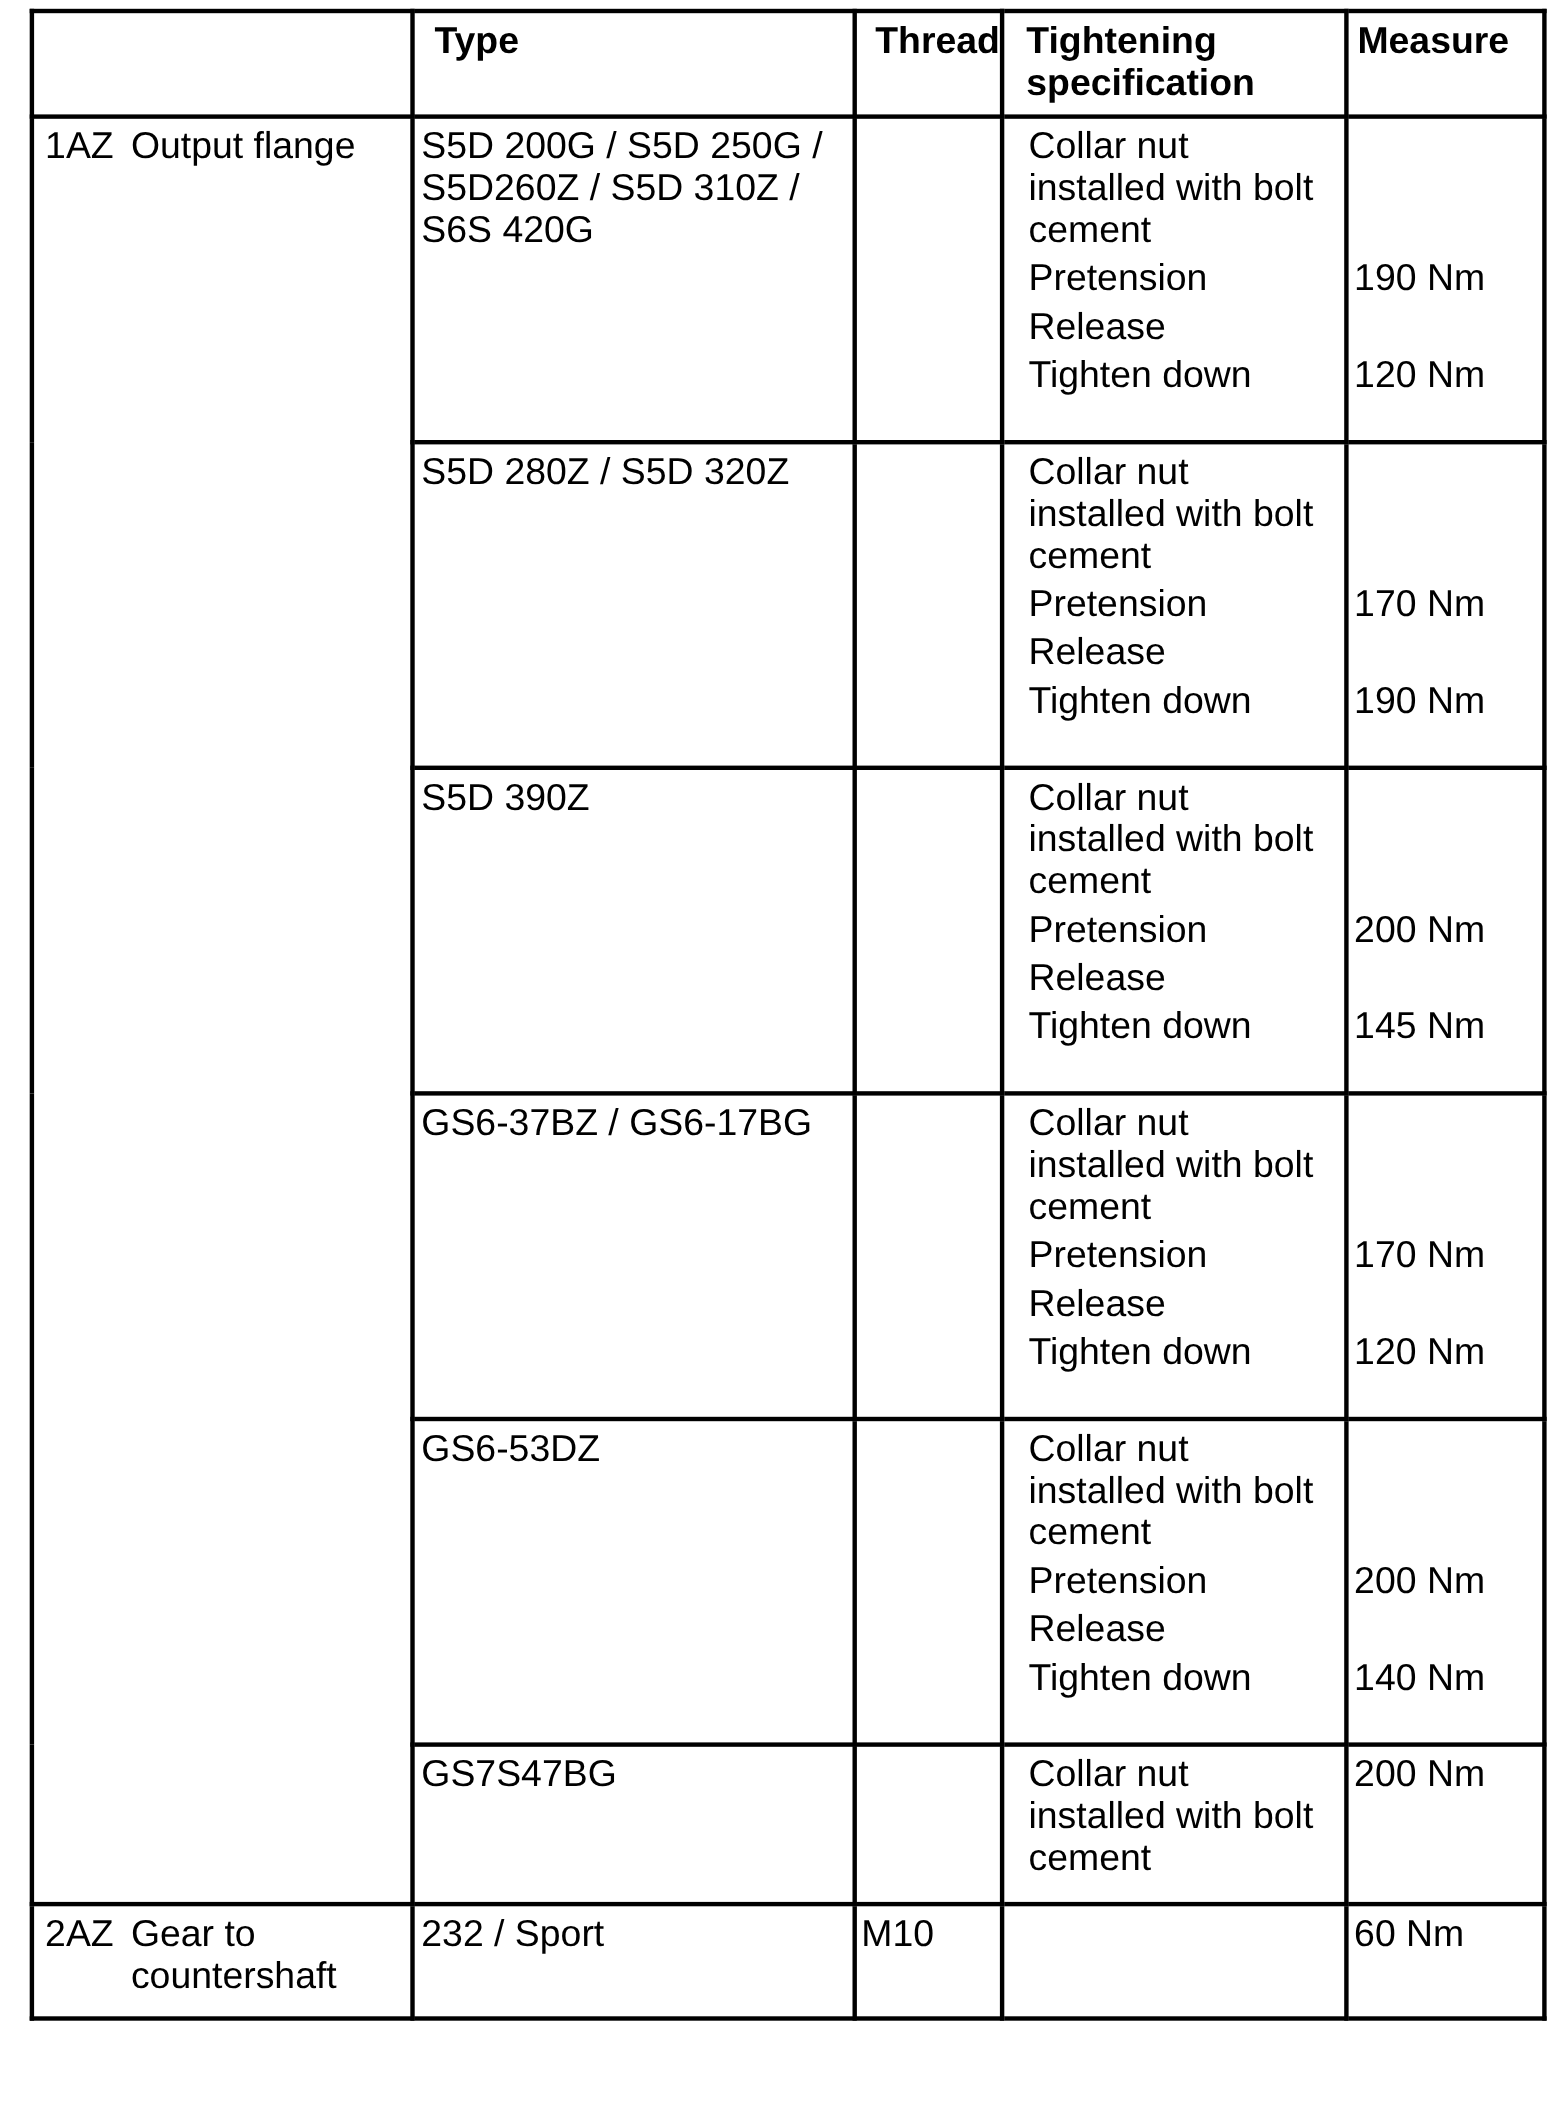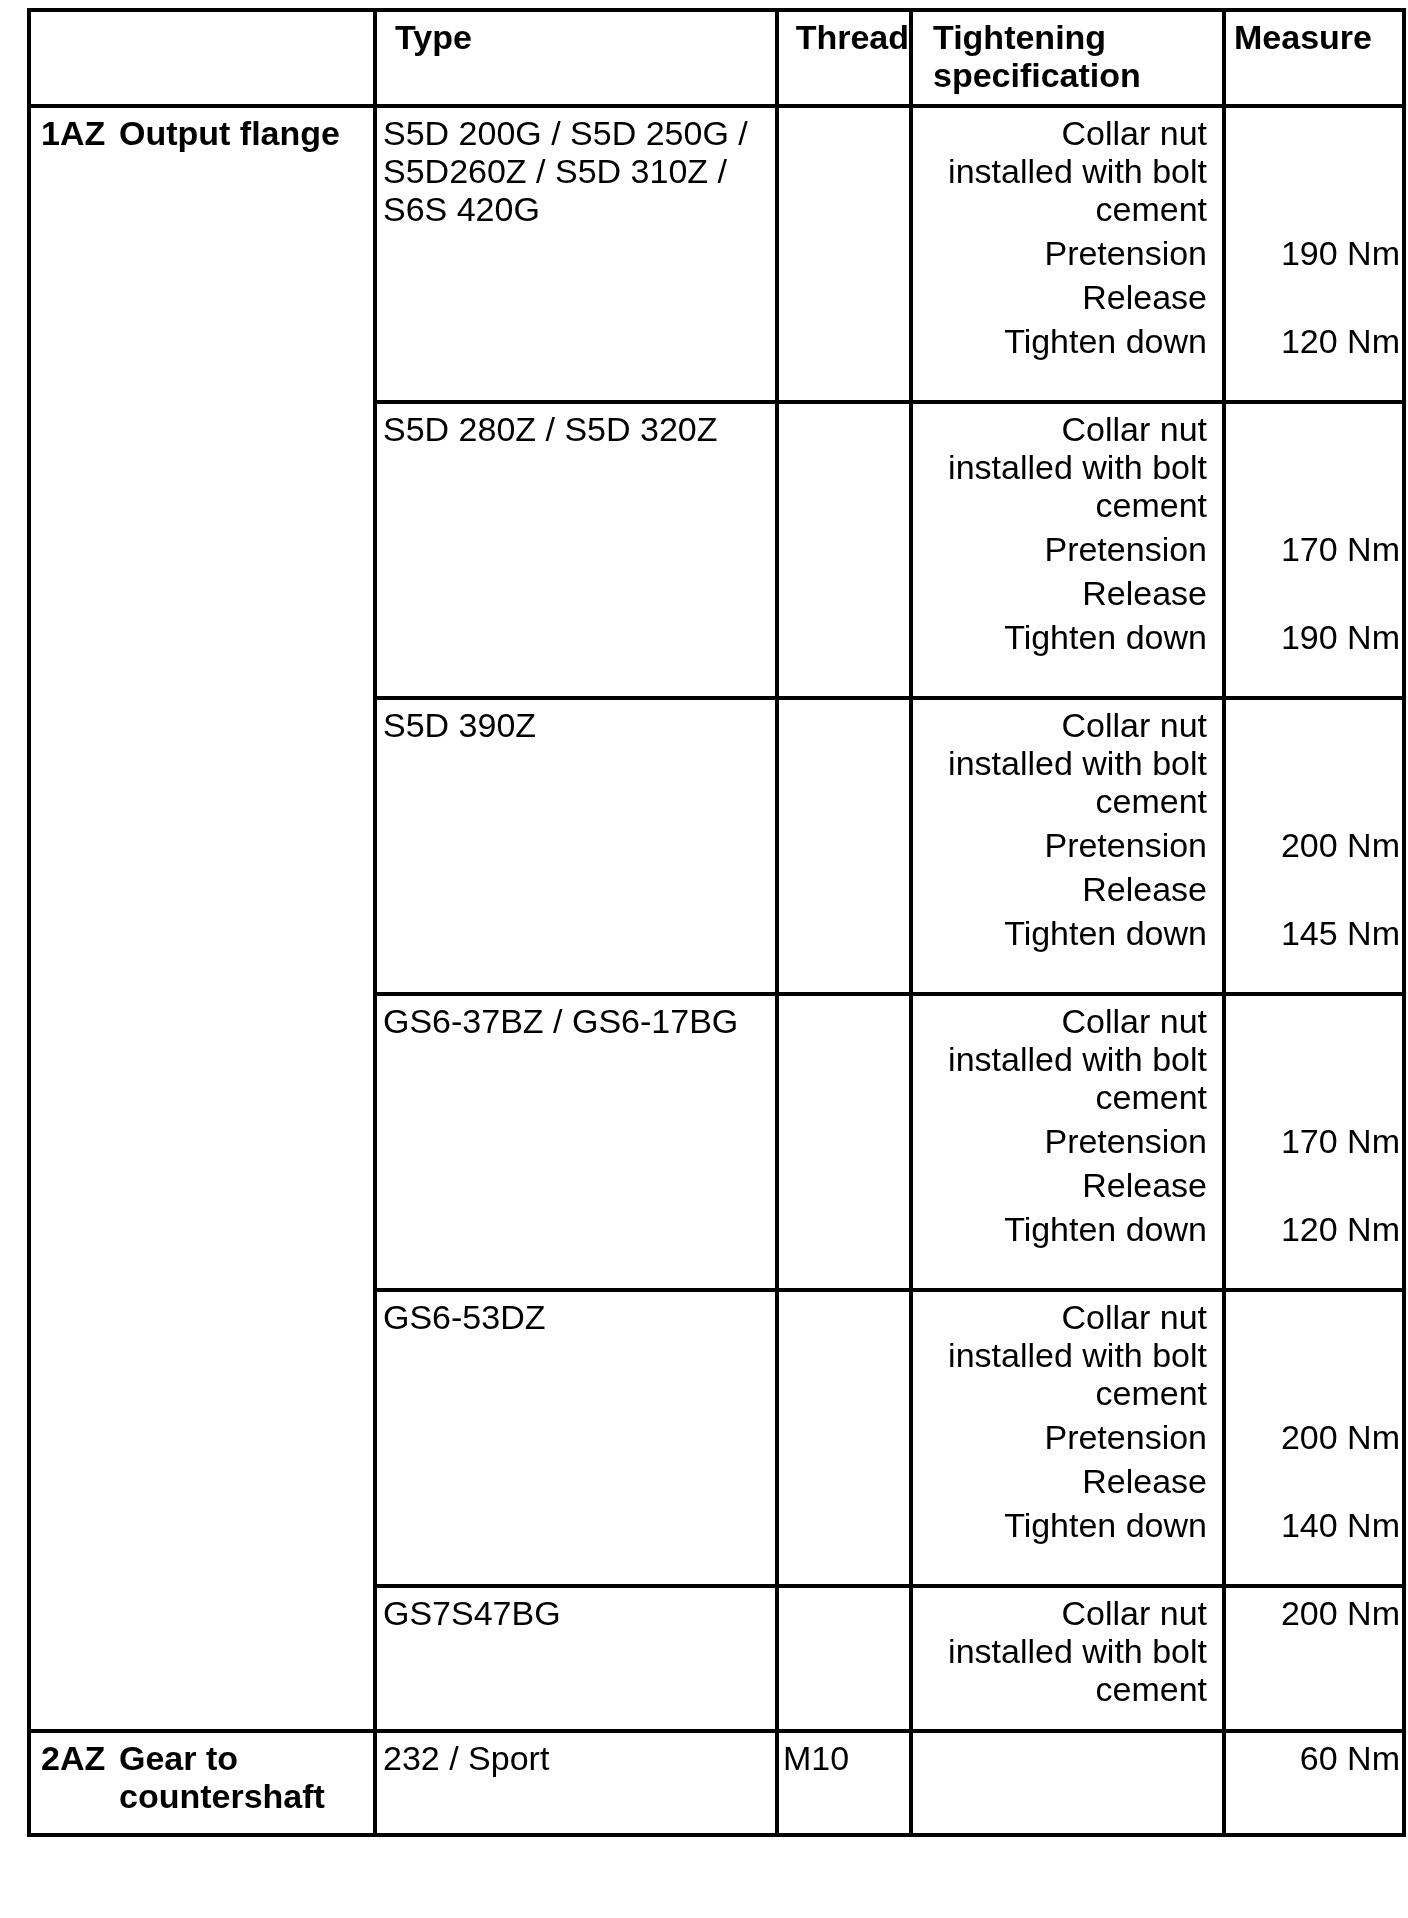--- a/index.html
+++ b/index.html
@@ -44,32 +44,32 @@
   .spec-table th { font-weight: bold; }
   th.h-type  { padding-left: 18px; }
   th.h-thread { padding-left: 4px; padding-right: 0; text-align: right; }
   th.h-spec  { padding-left: 20px; }
   th.h-measure { padding-left: 8px; padding-right: 0; }
 
   tr.r-block { height: 296px; }
   tr.r-small { height: 145px; margin-top: 16px; }
   tr.r-last  { height: 104px; }
 
-  td.label-cell { padding-left: 10px; font-weight: bold; }
+  td.label-cell { padding-left: 10px; }
   .label-wrap { display: flex; }
   .row-id { flex: 0 0 78px; }
   .row-label { max-width: 250px; }
 
   td.type-cell { padding-left: 6px; padding-right: 4px; }
   td.thread-cell { padding-left: 4px; }
   td.spec-cell { padding-left: 22px; padding-right: 6px; }
   td.spec-cell .slot { max-width: 272px; }
   td.measure-cell { padding-left: 5px; padding-right: 2px; }
 
-  .slot { min-height: 38px; margin-bottom: 6px; text-align: right; }
+  .slot { min-height: 38px; margin-bottom: 6px; }
   .slot.tall { min-height: 114px; }
   .slot:last-child { margin-bottom: 0; }
 </style>
 </head>
 <body>
 
 <div class="page">
 
 
   <table class="spec-table">

